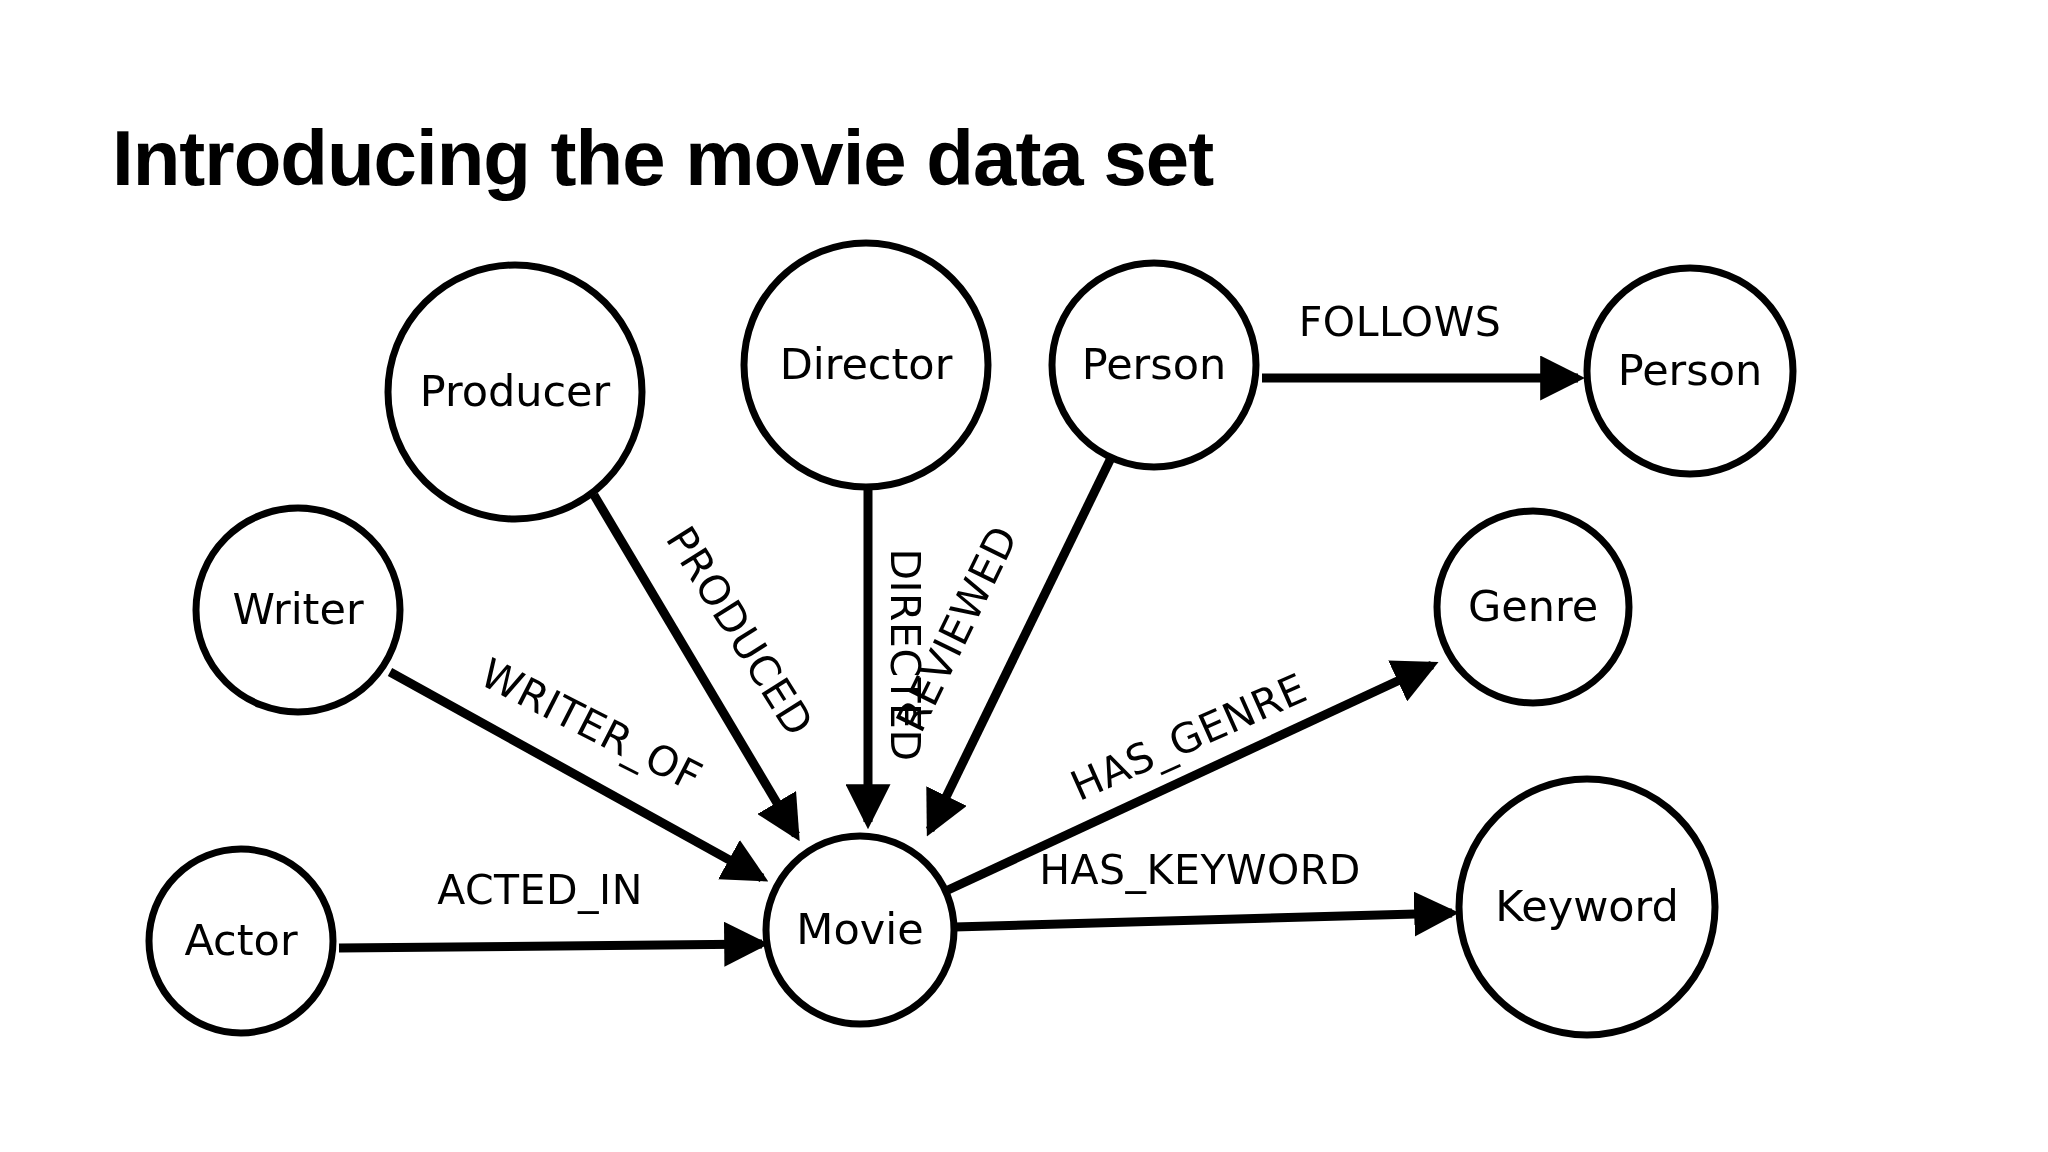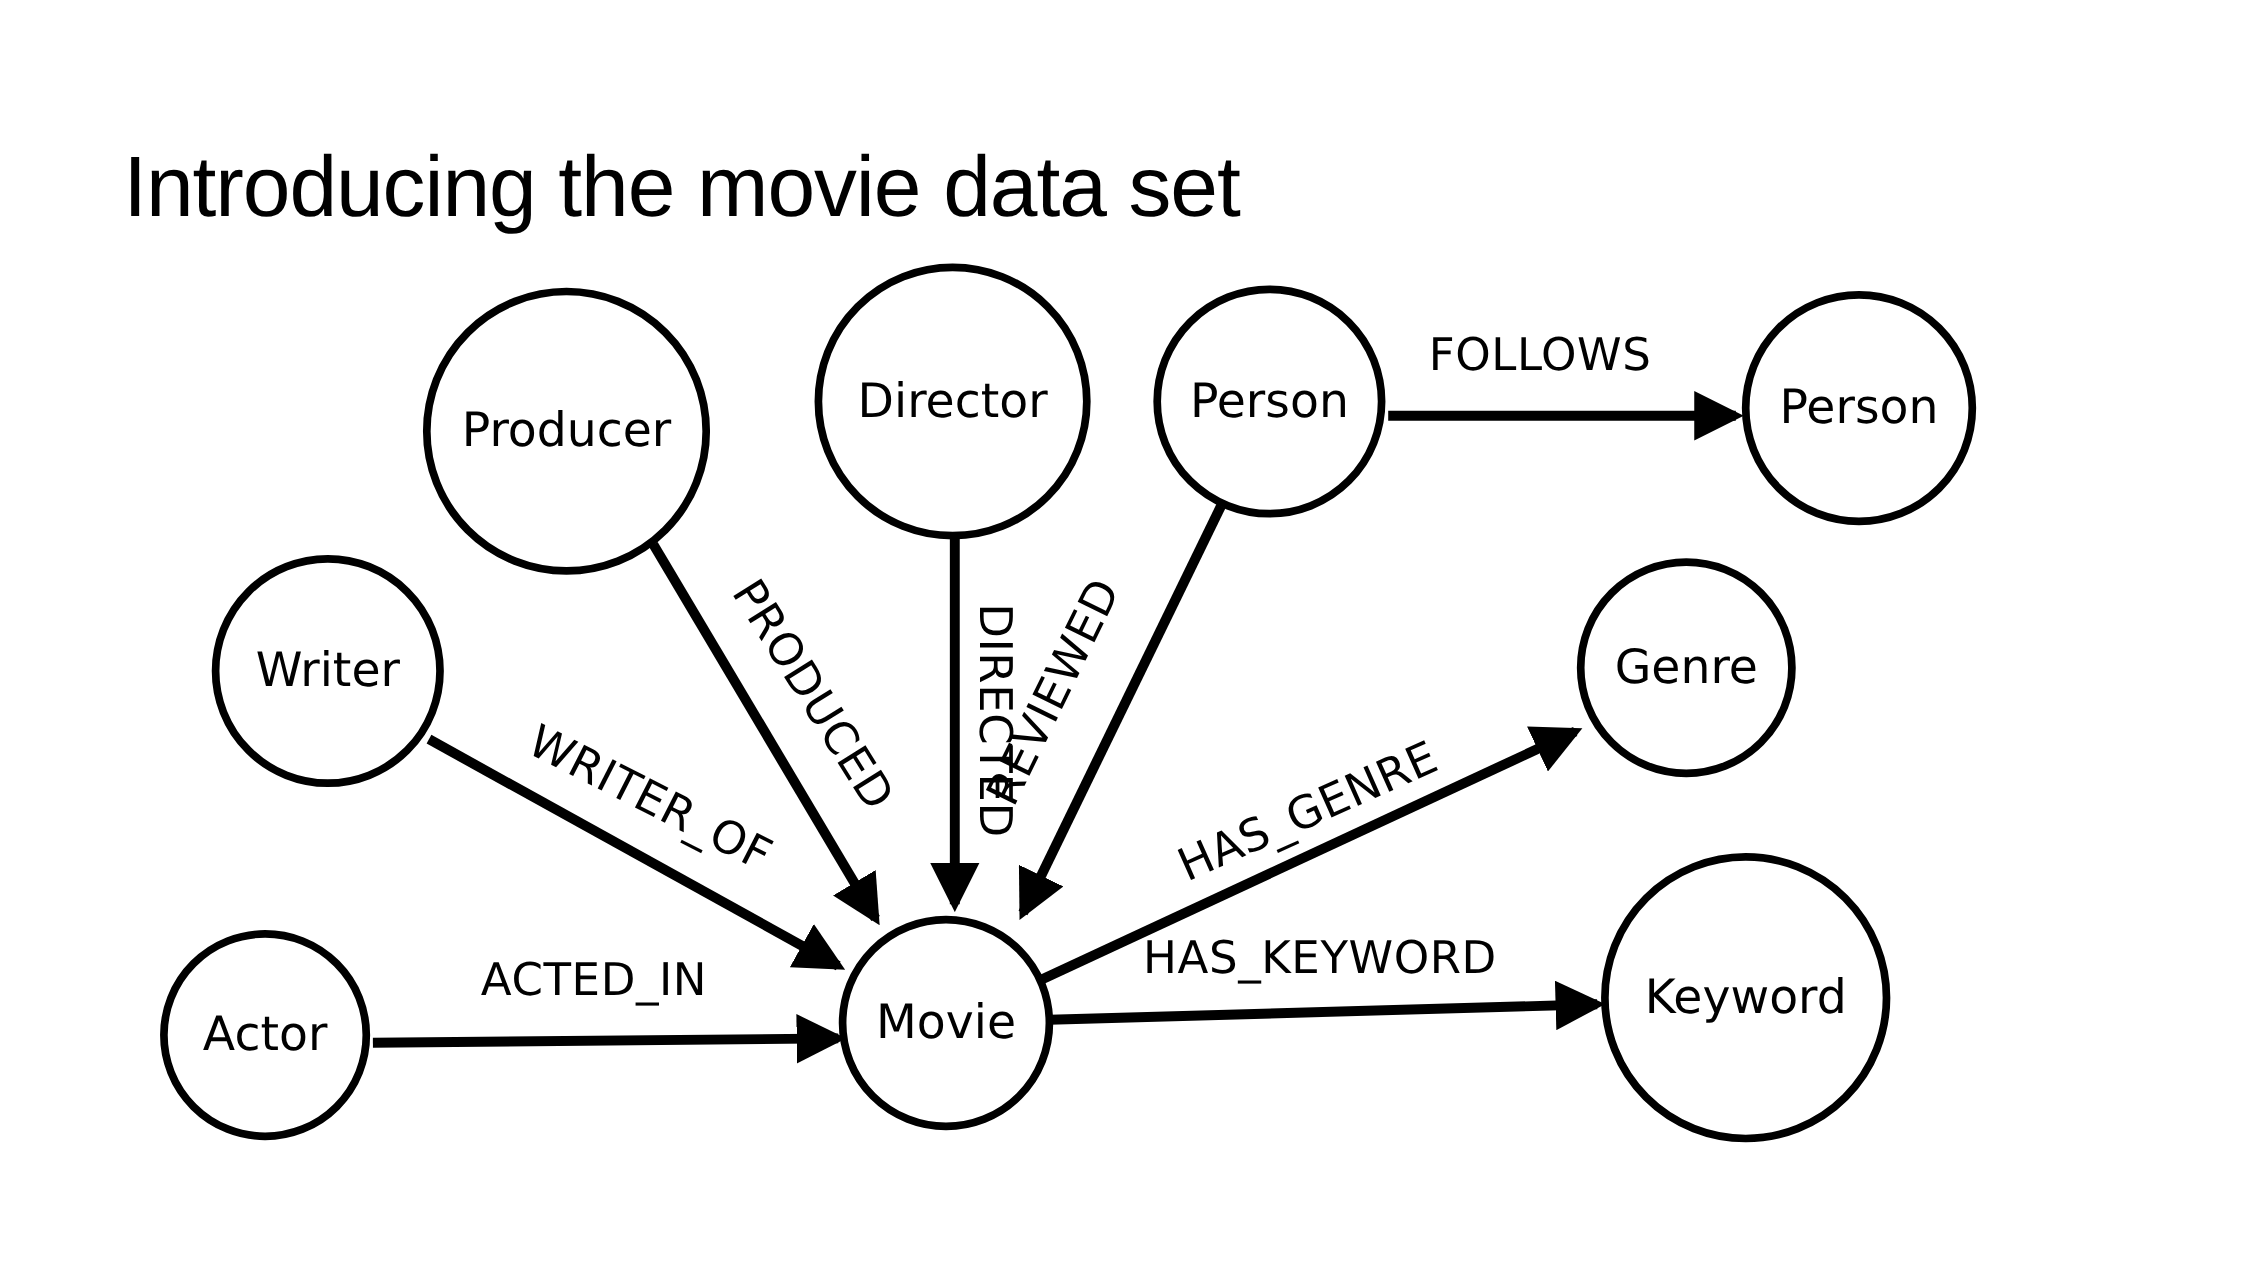--- a/index.html
+++ b/index.html
@@ -14,23 +14,23 @@
   #slide {
     position: relative;
     width: 2048px;
     height: 1152px;
     background: #ffffff;
     overflow: hidden;
   }
   #slide-title {
     position: absolute;
     left: 112px;
-    top: 78px;
+    top: 67px;
     font-family: "Liberation Sans", sans-serif;
-    font-weight: normal;
+    font-weight: bold;
     font-size: 78px;
     line-height: 1.0;
     letter-spacing: -1px;
     color: #000000;
     white-space: nowrap;
   }
   #graph-svg {
     position: absolute;
     left: 0;
     top: 0;

